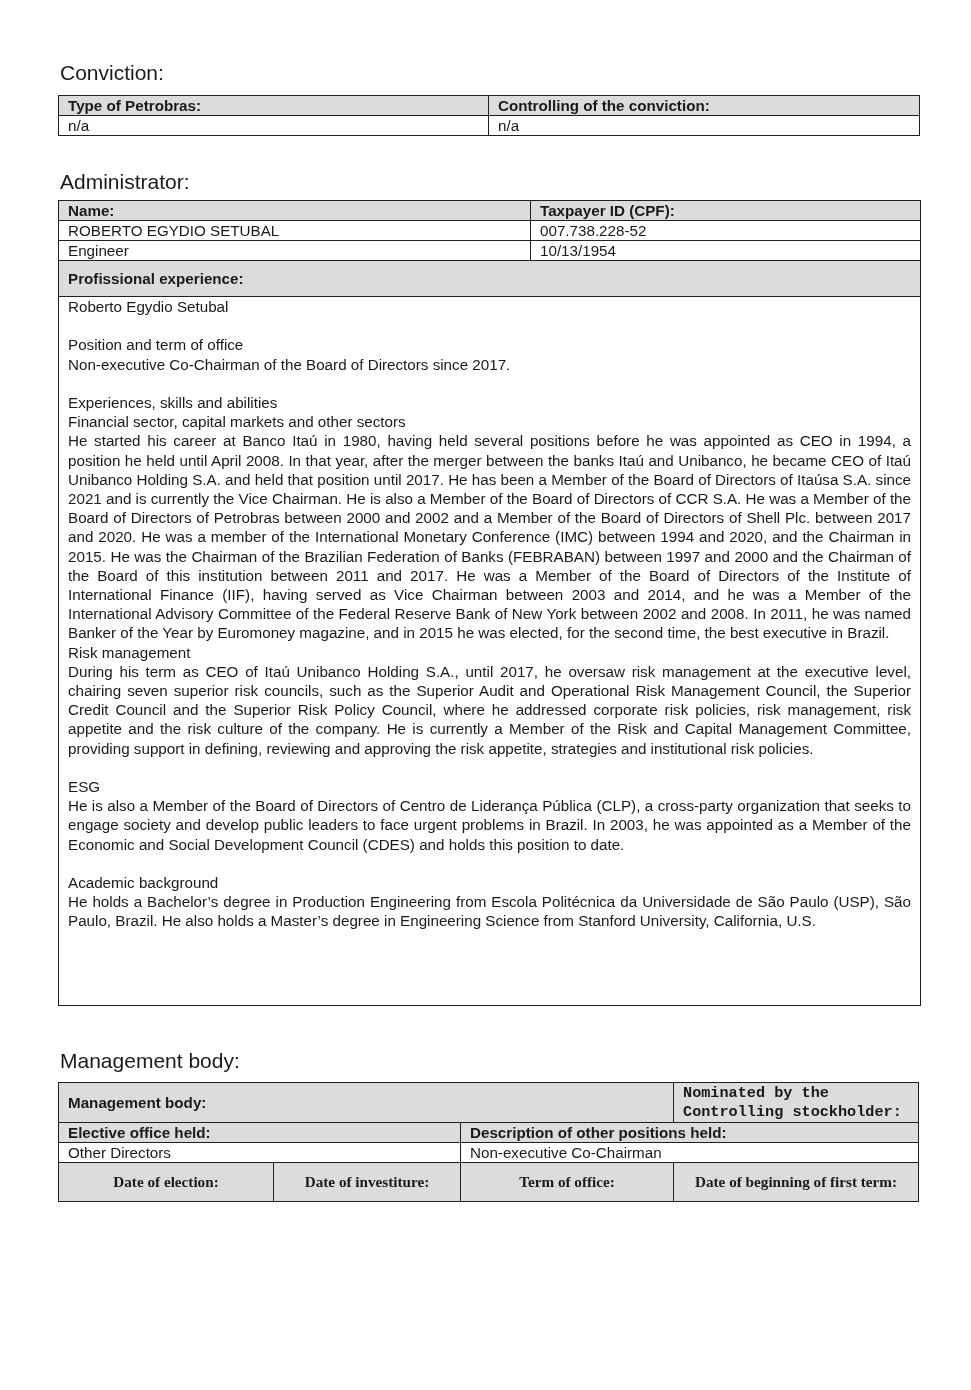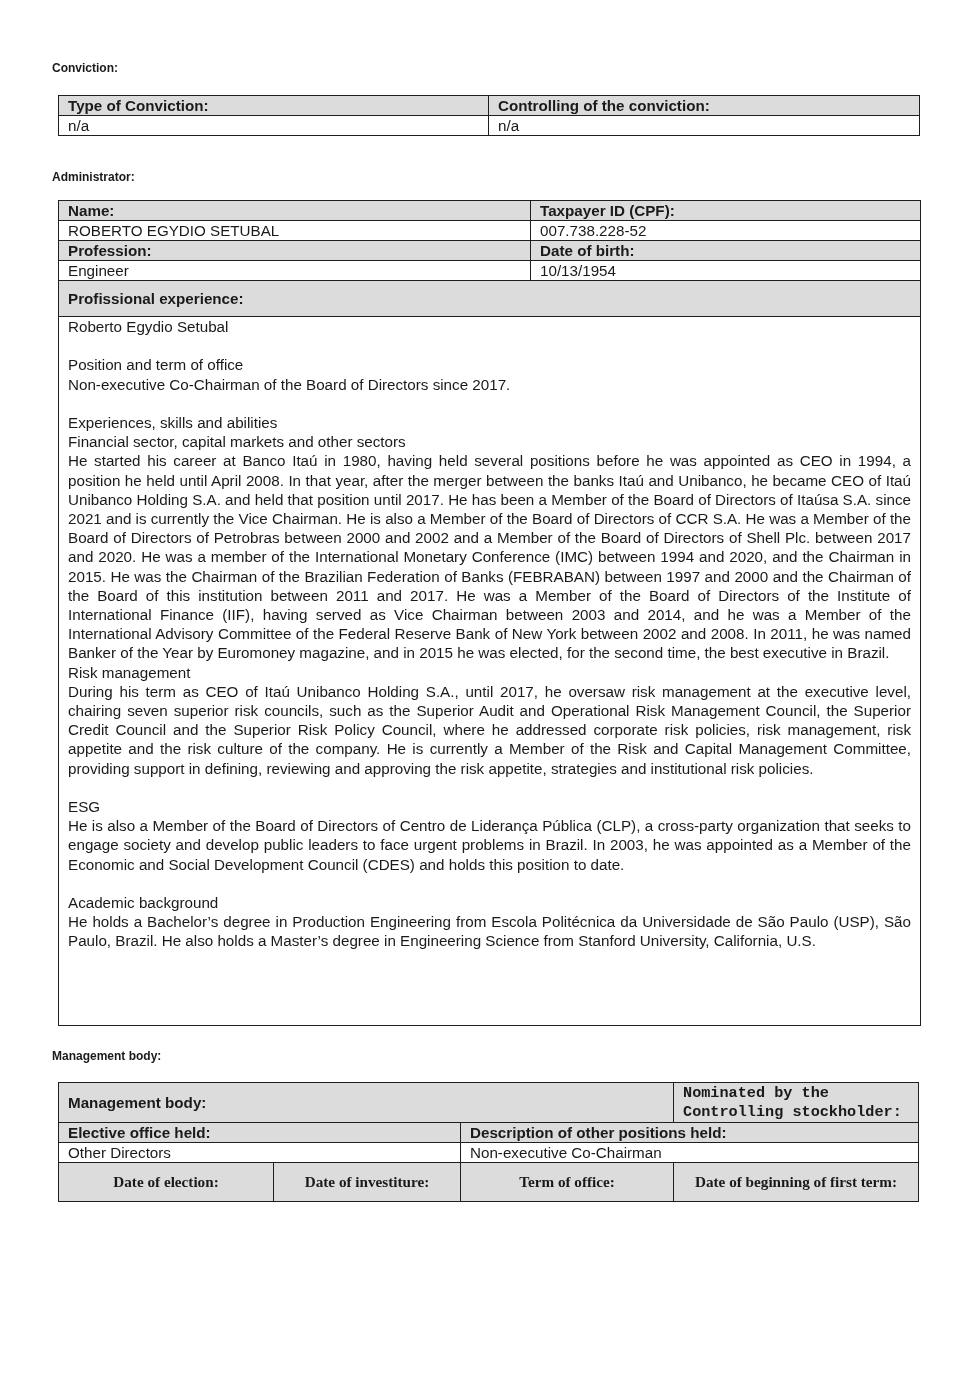--- a/index.html
+++ b/index.html
@@ -1,39 +1,39 @@
 <!DOCTYPE html>
 <html><head>
 <meta charset="utf-8">
 <style>
   html, body { margin:0; padding:0; background:#ffffff; }
   body { width:971px; height:1390px; position:relative; overflow:hidden;
          font-family:"Liberation Sans", sans-serif; color:#1a1a1a; font-size:15.2px; }
-  .section-title { position:absolute; left:52px; font-weight:bold; font-size:12px; }
+  .section-title { position:absolute; left:60px; font-weight:normal; font-size:21px; }
   table { position:absolute; border-collapse:collapse; table-layout:fixed; }
   td { border:1.5px solid #1f1f1f; padding:0 0 0 9px; vertical-align:middle; line-height:18px; white-space:nowrap; overflow:hidden; }
   td.h { background:#dcdcdc; font-weight:bold; }
   td.c { text-align:center; padding:0 4px; white-space:normal;font-family:Liberation Serif, serif; }
   td.wrap { white-space:normal; line-height:19px;font-family:Liberation Mono, monospace; }
   .body-cell { vertical-align:top; padding:0 9px 0 9px; white-space:normal; }
   .para { text-align:justify; line-height:19.2px; margin:0; }
   .gap { height:19.2px; }
 </style>
 </head>
 <body>
 
 <div class="section-title" style="top:61px;">Conviction:</div>
 <table style="left:58px; top:95px; width:861px;">
   <colgroup>
       <col style="width:430px">
       <col style="width:431px">
     </colgroup>
   <tbody>
       <tr style="height:20px">
-    <td class="h">Type of Conviction:</td>
+    <td class="h">Type of Petrobras:</td>
     <td class="h">Controlling of the conviction:</td>
   </tr>
   <tr style="height:20px">
     <td>n/a</td>
     <td>n/a</td>
   </tr>
 </tbody>
   </table>
 
 <div class="section-title" style="top:170px;">Administrator:</div>
@@ -43,24 +43,20 @@
       <col style="width:390px">
     </colgroup>
   <tbody>
       <tr style="height:20px">
     <td class="h">Name:</td>
     <td class="h">Taxpayer ID (CPF):</td>
   </tr>
   <tr style="height:20px">
     <td>ROBERTO EGYDIO SETUBAL</td>
     <td>007.738.228-52</td>
-  </tr>
-  <tr style="height:20px">
-    <td class="h">Profession:</td>
-    <td class="h">Date of birth:</td>
   </tr>
   <tr style="height:20px">
     <td>Engineer</td>
     <td>10/13/1954</td>
   </tr>
   <tr style="height:36px">
     <td class="h" colspan="2">Profissional experience:</td>
   </tr>
   <tr style="height:709px">
     <td colspan="2" class="body-cell">

